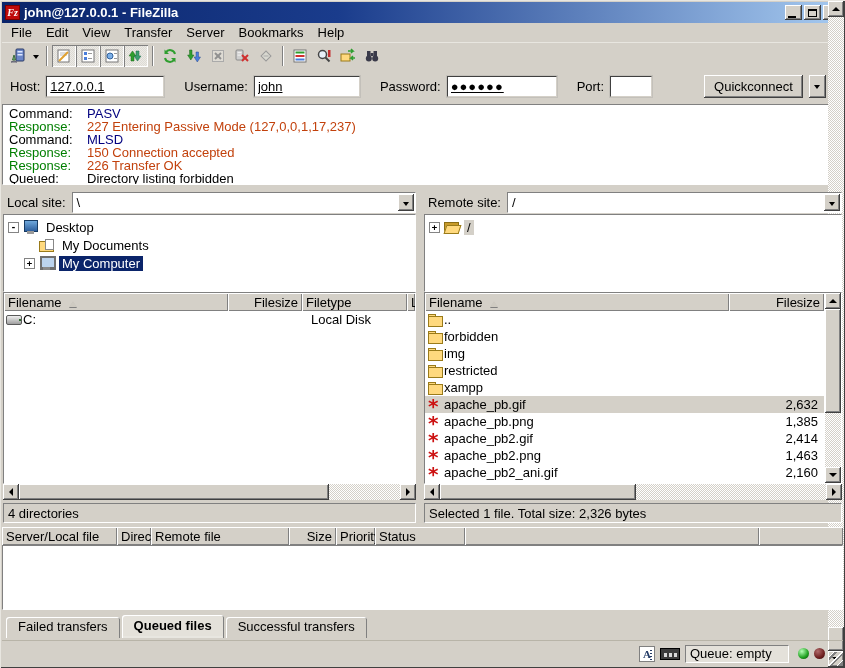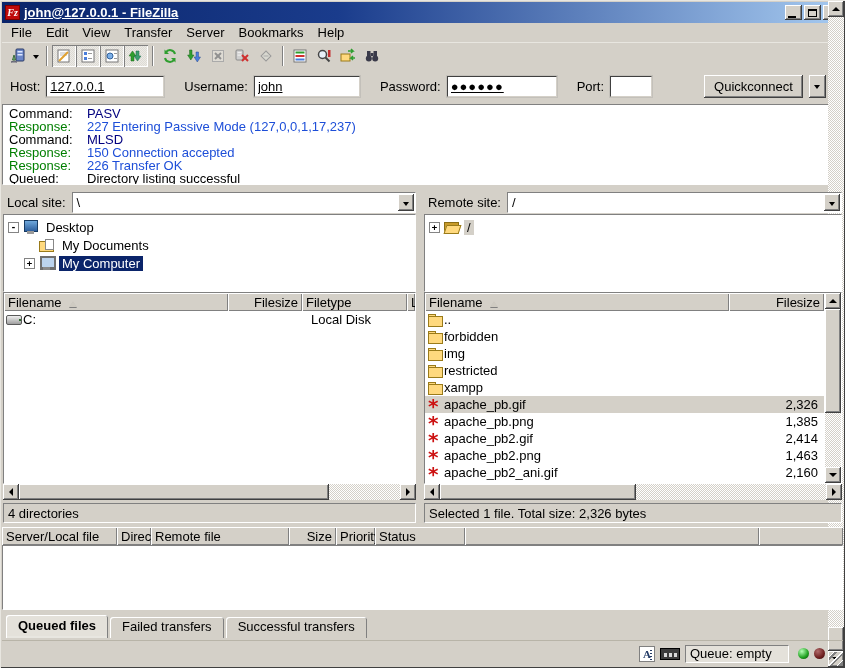--- a/index.html
+++ b/index.html
@@ -13,21 +13,21 @@
              background-image:linear-gradient(45deg,#d4d0c8 25%,transparent 25%,transparent 75%,#d4d0c8 75%),
                               linear-gradient(45deg,#d4d0c8 25%,transparent 25%,transparent 75%,#d4d0c8 75%);
              background-size:2px 2px; background-position:0 0,1px 1px; }
 
   
   .titlebar { position:absolute; top:2px; left:2px; right:2px; height:21px;
               background:linear-gradient(90deg,#0a246a 0%,#1a3c8c 40%,#a6caf0 100%);
               display:flex; align-items:center; padding:0 3px; }
   .fz-logo { width:15px; height:15px; background:#c00a0a; border:1px solid #7a0000;
              color:#fff; font:italic bold 10px/13px "Liberation Serif",serif; text-align:center; margin-right:4px; }
-  .title-text { color:#fff; font-weight:bold; flex:1; white-space:nowrap; overflow:hidden;text-decoration:underline; }
+  .title-text { color:#fff; font-weight:bold; flex:1; white-space:nowrap; overflow:hidden; }
   .tb-ctrl { width:17px; height:15px; margin-left:2px; display:flex; align-items:center; justify-content:center; position:relative; }
   .glyph-min { position:absolute; left:3px; bottom:2px; width:8px; height:2px; background:#000; }
   .glyph-max { width:9px; height:8px; border:1px solid #000; border-top-width:2px; }
   .glyph-close { font:bold 12px/12px "Liberation Sans",sans-serif; }
 
   
   .menubar { position:absolute; top:23px; left:2px; right:2px; height:19px; display:flex; align-items:center; padding-left:2px; }
   .menu-item { padding:2px 7px; }
 
   
@@ -51,21 +51,21 @@
   .qc-drop { width:17px; height:23px; display:flex; align-items:center; justify-content:center; }
   .gap8 { width:8px; }
 
   
   .log { position:absolute; top:104px; left:2px; right:2px; height:81px; background:#fff;
          border:1px solid; border-color:#808080 #ffffff #ffffff #808080; padding:2px 0 0 6px; overflow:hidden; }
   .log-line { display:flex; height:13px; line-height:13px; }
   .log-label { width:78px; flex:0 0 78px; }
   .log-label.kind-response { color:#007f00; }
   .log-text.kind-command { color:#00007f; }
-  .log-text.kind-response { color:#1d4ed8; }
+  .log-text.kind-response { color:#c2410c; }
   .log-vscroll { position:absolute; top:1px; right:1px; bottom:1px; width:16px; }
 
   
   .sb-btn { position:absolute; width:16px; height:16px; background:#d4d0c8;
             box-shadow: inset -1px -1px 0 #404040, inset 1px 1px 0 #ffffff, inset -2px -2px 0 #808080;
             display:flex; align-items:center; justify-content:center; }
   .sb-thumb { position:absolute; background:#d4d0c8;
             box-shadow: inset -1px -1px 0 #404040, inset 1px 1px 0 #ffffff, inset -2px -2px 0 #808080; }
   .arr-up    { width:0; height:0; border:4px solid transparent; border-bottom:4px solid #000; margin-top:-4px; }
   .arr-down  { width:0; height:0; border:4px solid transparent; border-top:4px solid #000; margin-bottom:-4px; }
@@ -376,21 +376,21 @@
         <span class="log-text kind-response">150 Connection accepted</span>
       </div>
 
       <div class="log-line">
         <span class="log-label kind-response">Response:</span>
         <span class="log-text kind-response">226 Transfer OK</span>
       </div>
 
       <div class="log-line">
         <span class="log-label kind-status">Queued:</span>
-        <span class="log-text kind-status">Directory listing successful</span>
+        <span class="log-text kind-status">Directory listing forbidden</span>
       </div>
     </div>
   <div class="log-vscroll">
     <div class="checker" style="position:absolute;inset:0;"></div>
     <div class="sb-btn" style="top:0;left:0;">
         <span class="arr-up"></span>
       </div>
     <div class="sb-thumb" style="left:0;width:16px;bottom:16px;height:24px;"></div>
     <div class="sb-btn" style="bottom:0;left:0;">
         <span class="arr-down"></span>
@@ -536,21 +536,21 @@
 
             <div class="list-row">
               <span class="row-icon kind-folder"></span>
               <span class="rc-name">xampp</span>
               <span class="rc-size"></span>
             </div>
 
             <div class="list-row sel-inactive">
               <span class="row-icon kind-image"></span>
               <span class="rc-name">apache_pb.gif</span>
-              <span class="rc-size">2,326</span>
+              <span class="rc-size">2,632</span>
             </div>
 
             <div class="list-row">
               <span class="row-icon kind-image"></span>
               <span class="rc-name">apache_pb.png</span>
               <span class="rc-size">1,385</span>
             </div>
 
             <div class="list-row">
               <span class="row-icon kind-image"></span>
@@ -618,26 +618,26 @@
     <div class="hcell qc5">
         <span>Status</span>
       </div>
     <div class="hcell qc6"></div>
     <div class="hcell qc7"></div>
   </div>
   <div class="queuebody"></div>
 
   <div class="tabs">
 
+      <div class="tab">
+        <span>Failed transfers</span>
+      </div>
+
       <div class="tab active">
         <span>Queued files</span>
-      </div>
-
-      <div class="tab">
-        <span>Failed transfers</span>
       </div>
 
       <div class="tab">
         <span>Successful transfers</span>
       </div>
     </div>
 
   <div class="statusbar">
     <div class="ind-ascii">A</div>
     <div class="ind-speed"></div>

